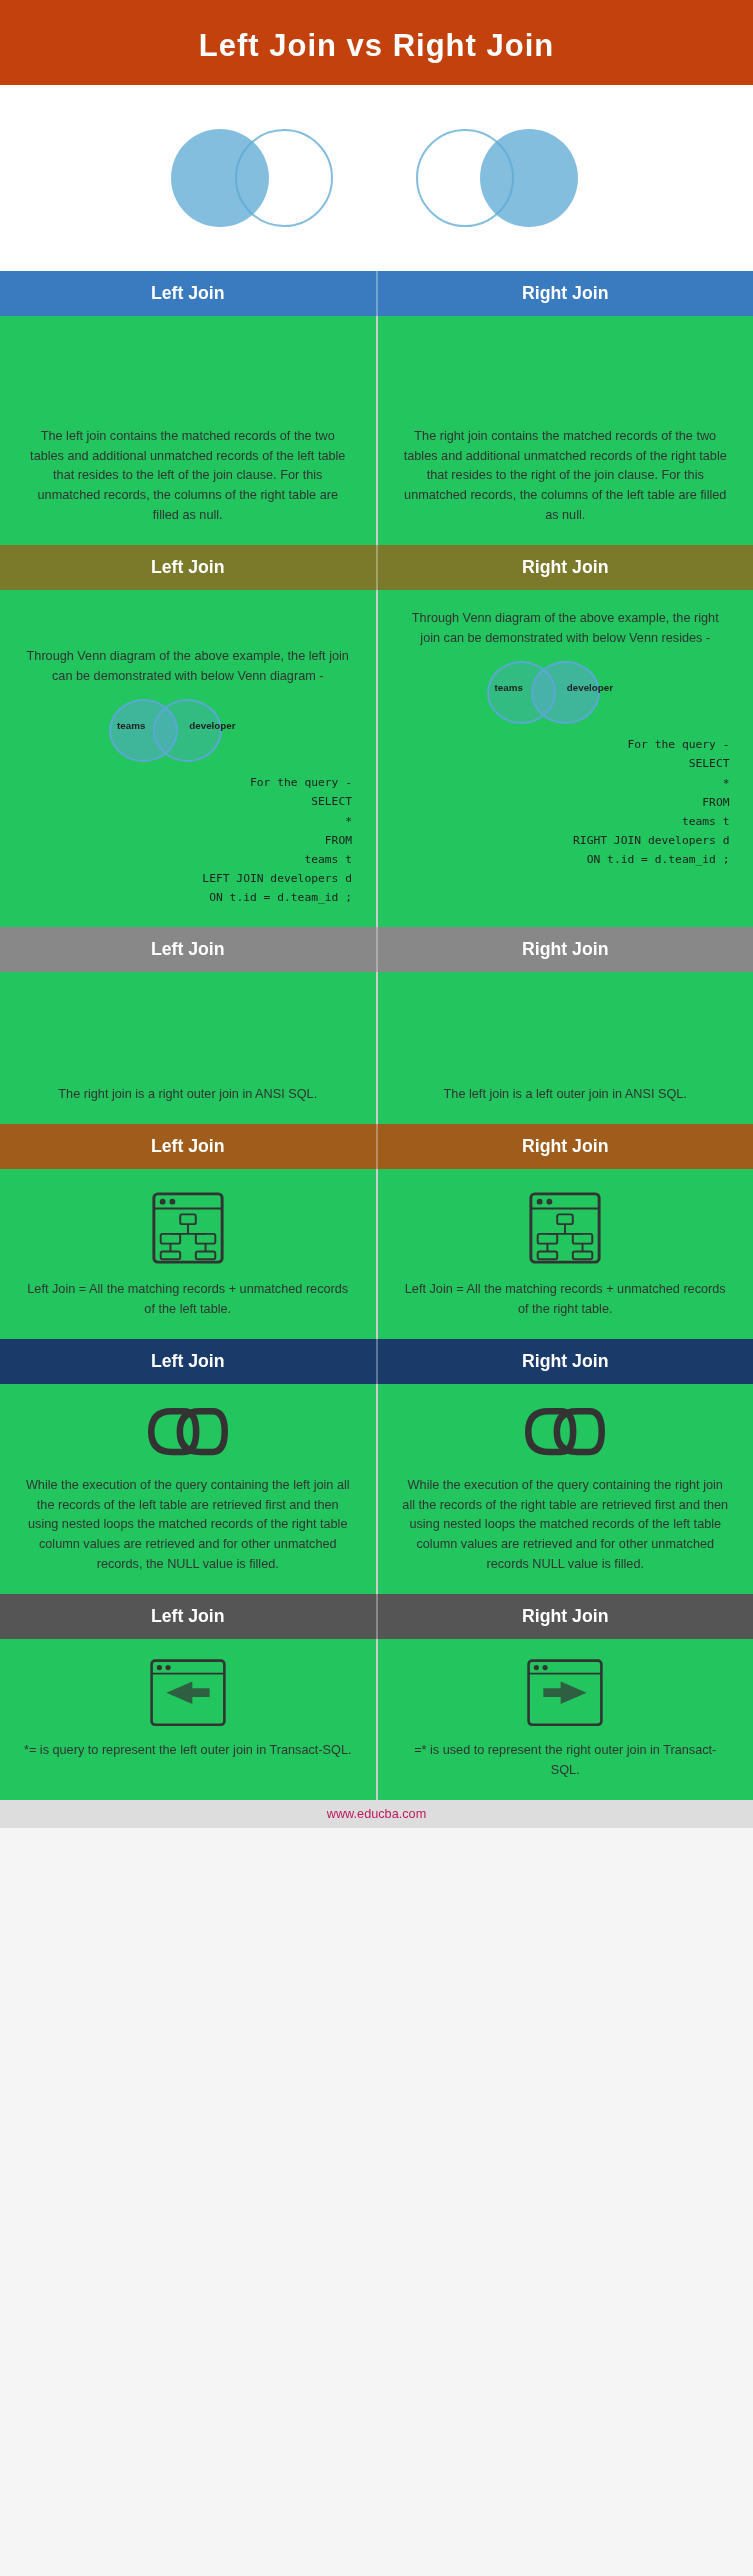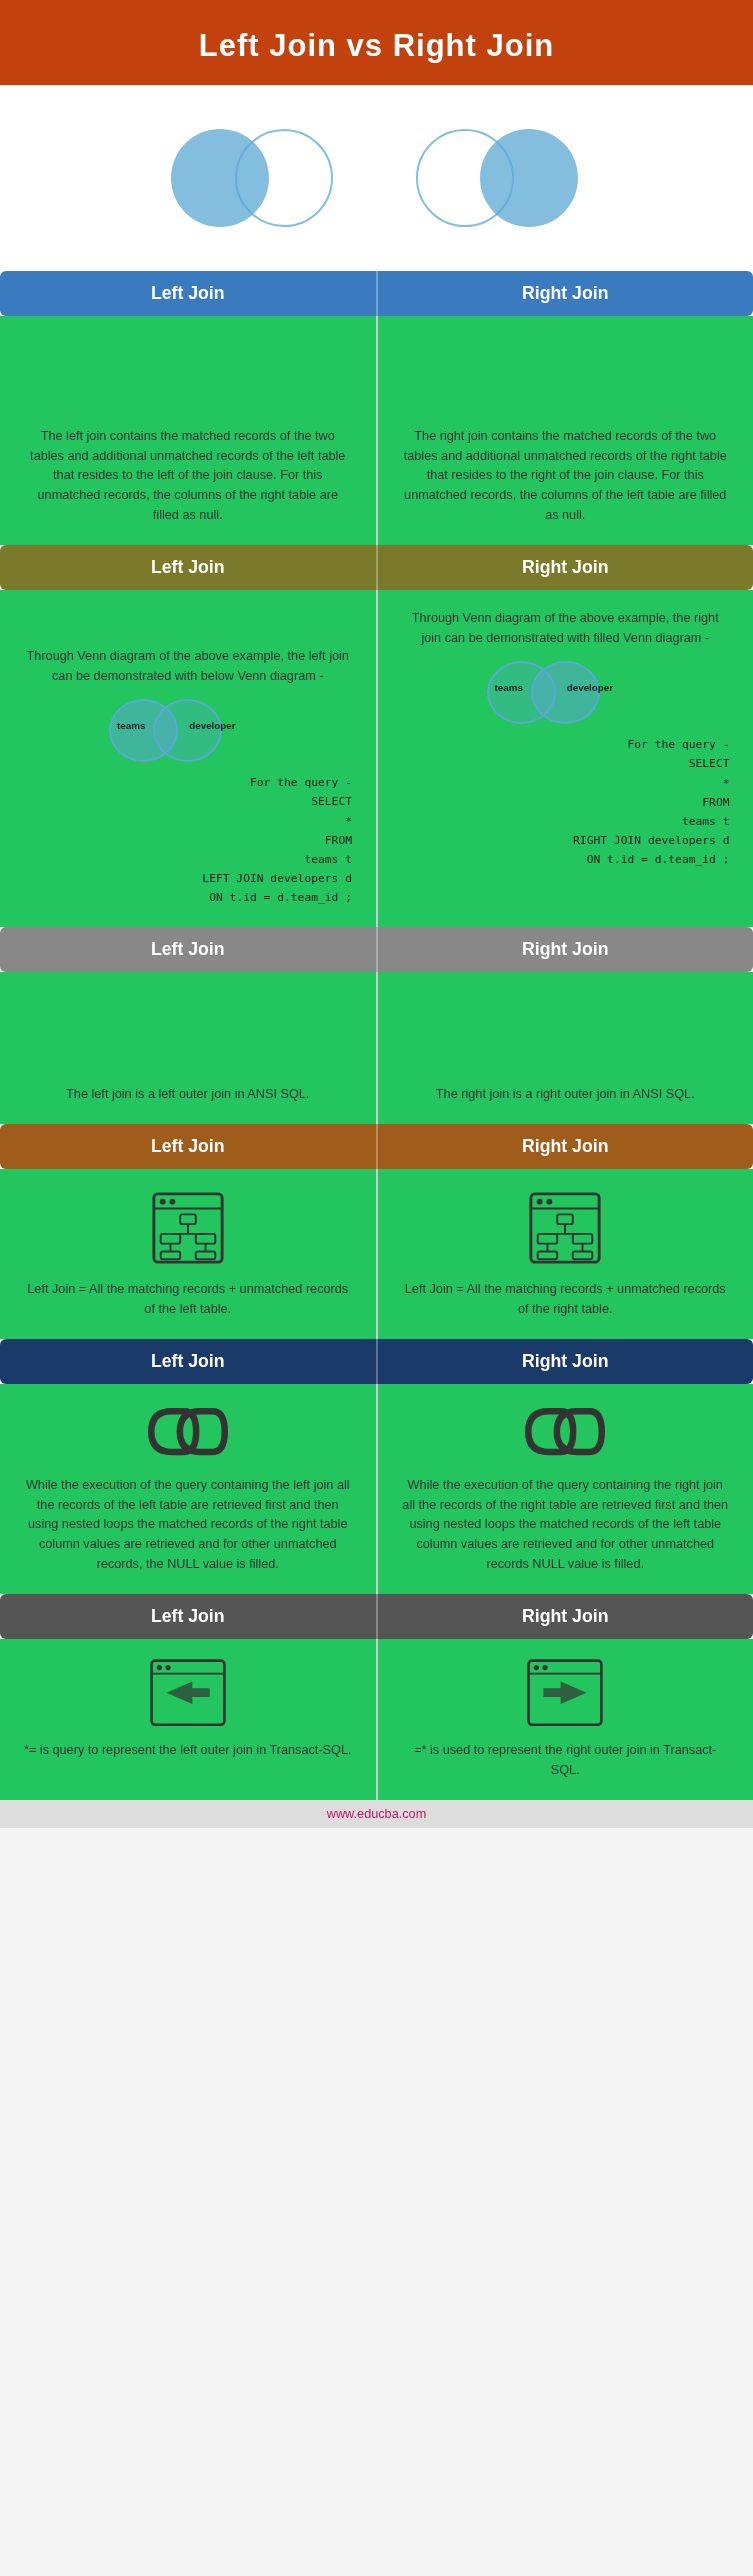--- a/index.html
+++ b/index.html
@@ -69,21 +69,20 @@
     .venn-right-join .circle-right {
       background: #5ba8d4;
       left: 64px;
       top: 4.9px;
     }
 
     
     .section-header {
       display: flex;
       width: 100%;
-      border-radius: 6px;
     }
     .section-header .col {
       flex: 1;
       text-align: center;
       padding: 11.8px 9.8px;
       font-size: 17.7px;
       font-weight: bold;
       color: white;
     }
     .section-header .col:first-child { border-right: 2px solid rgba(255,255,255,0.3); }
@@ -257,21 +256,21 @@
         <div class="qc qc-right"></div>
         <span class="ql ql-left">teams</span>
         <span class="ql ql-right">developer</span>
       </div>
       <div class="query-text">
         <span>For the query -</span><br>
         SELECT<br>*<br>FROM<br>teams t<br>LEFT JOIN developers d<br>ON t.id = d.team_id ;
       </div>
     </div>
     <div class="col">
-      <p style="margin-bottom:9.8px;">Through Venn diagram of the above example, the right join can be demonstrated with filled Venn diagram -</p>
+      <p style="margin-bottom:9.8px;">Through Venn diagram of the above example, the right join can be demonstrated with below Venn resides -</p>
 
       <div class="query-venn query-venn-right">
         <div class="qc qc-left"></div>
         <div class="qc qc-right"></div>
         <span class="ql ql-left">teams</span>
         <span class="ql ql-right">developer</span>
       </div>
       <div class="query-text">
         <span>For the query -</span><br>
         SELECT<br>*<br>FROM<br>teams t<br>RIGHT JOIN developers d<br>ON t.id = d.team_id ;
@@ -280,33 +279,33 @@
   </div>
 </div>
 
 <div>
   <div class="section-header bg-gray">
     <div class="col">Left Join</div>
     <div class="col">Right Join</div>
   </div>
   <div class="section-body">
     <div class="col">
-
       <div class="small-venn" style="margin-bottom:15.7px;">
         <div class="sc sv-outer sc-left"></div>
         <div class="sc sv-outer sc-right"></div>
       </div>
-      <p>The left join is a left outer join in ANSI SQL.</p>
-    </div>
-    <div class="col">
+      <p>The right join is a right outer join in ANSI SQL.</p>
+    </div>
+    <div class="col">
+
       <div class="small-venn" style="margin-bottom:15.7px;">
         <div class="sc sv-outer sc-left"></div>
         <div class="sc sv-outer sc-right"></div>
       </div>
-      <p>The right join is a right outer join in ANSI SQL.</p>
+      <p>The left join is a left outer join in ANSI SQL.</p>
     </div>
   </div>
 </div>
 
 <div>
   <div class="section-header bg-brown">
     <div class="col">Left Join</div>
     <div class="col">Right Join</div>
   </div>
   <div class="section-body">

